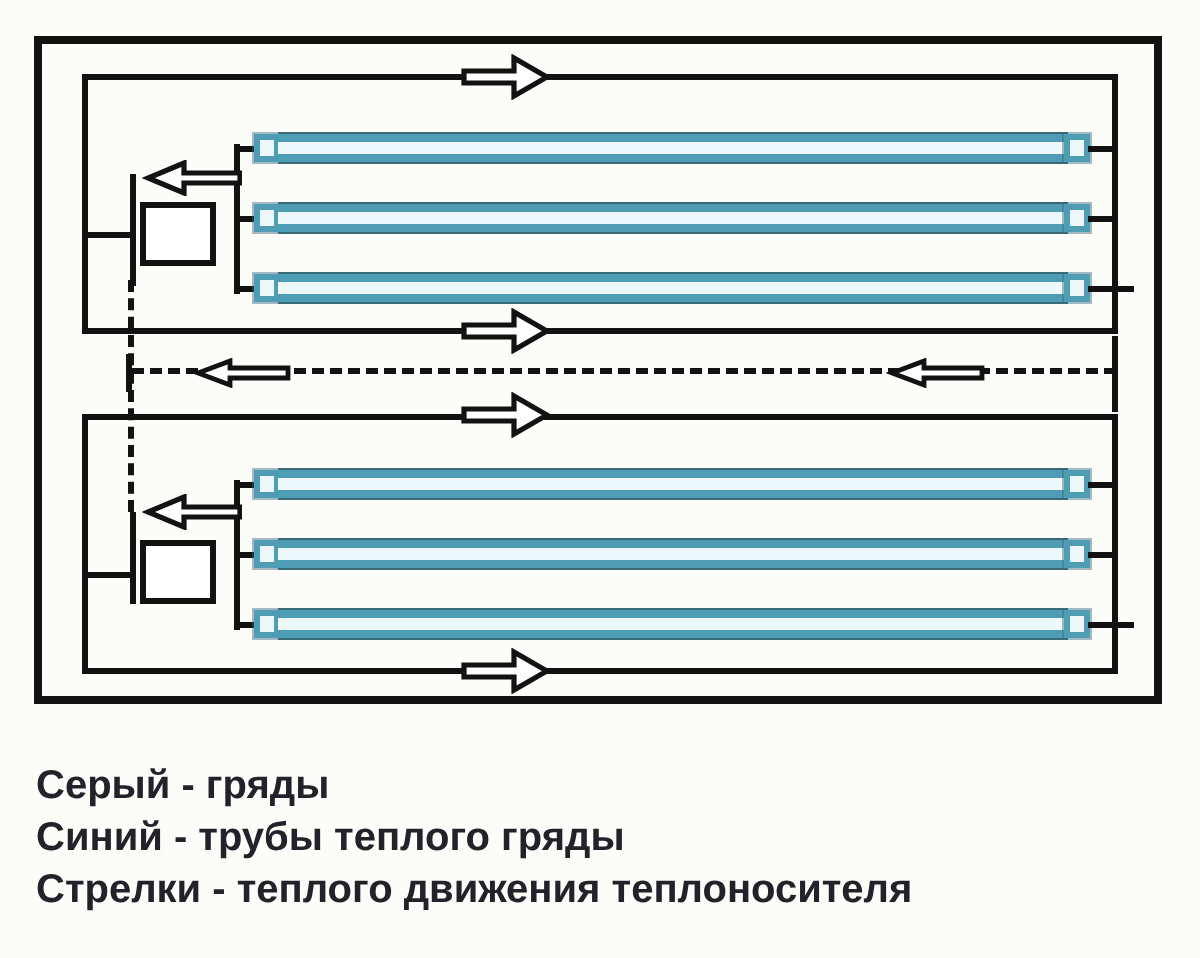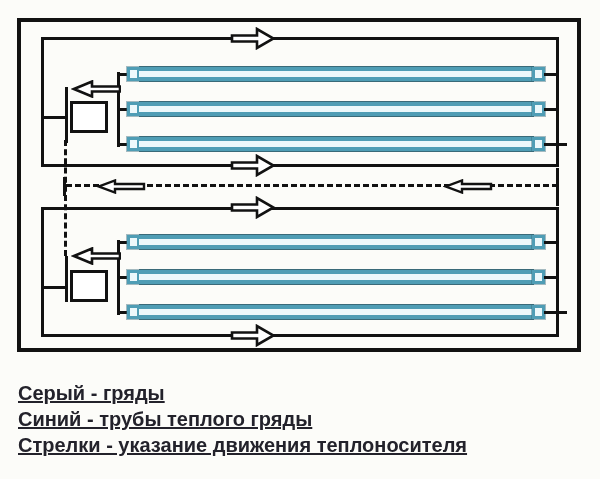--- a/index.html
+++ b/index.html
@@ -28,21 +28,21 @@
     box-shadow:0 -1px 0 #3a6a79, 0 1px 0 #3a6a79;
   }
   .conn{
     width:7px;height:8px;background:var(--pipe_fill,#ecf8fb);
     border:3px solid var(--pipe_blue,#4f9db5);
     box-shadow:0 0 0 1px rgba(58,106,121,.45);
   }
   .arr svg{display:block;}
   .legend-line{
     position:absolute;left:18px;color:var(--text,#23222b);
-    font-size:20px;font-weight:700;white-space:nowrap;text-decoration:underline;
+    font-size:20px;font-weight:700;white-space:nowrap;
   }
 </style>
 </head>
 <body>
 
 <div class="canvas">
 
   <div class="abs outer-rect" style="left:17px;top:18px;width:564px;height:334px;"></div>
   <div class="abs inner-rect" style="left:41px;top:37px;width:518px;height:130px;"></div>
   <div class="abs inner-rect" style="left:41px;top:207px;width:518px;height:130px;"></div>
@@ -137,15 +137,15 @@
       </svg>
   </div>
   <div class="abs arr" style="left:443px;top:179px;">
     <svg width="50" height="15" viewBox="0 0 50 15">
         <polygon points="48,5 19,5 19,1.5 3,7.5 19,13.5 19,10 48,10" style="fill:var(--arrow_fill,#fff);stroke:var(--line,#121212);stroke-width:2.4"></polygon>
       </svg>
   </div>
 
   <div class="legend-line" style="top:382px;">Серый - гряды</div>
   <div class="legend-line" style="top:408px;">Синий - трубы теплого гряды</div>
-  <div class="legend-line" style="top:434px;">Стрелки - указание движения теплоносителя</div>
+  <div class="legend-line" style="top:434px;">Стрелки - теплого движения теплоносителя</div>
 
 </div>
 
 </body></html>

